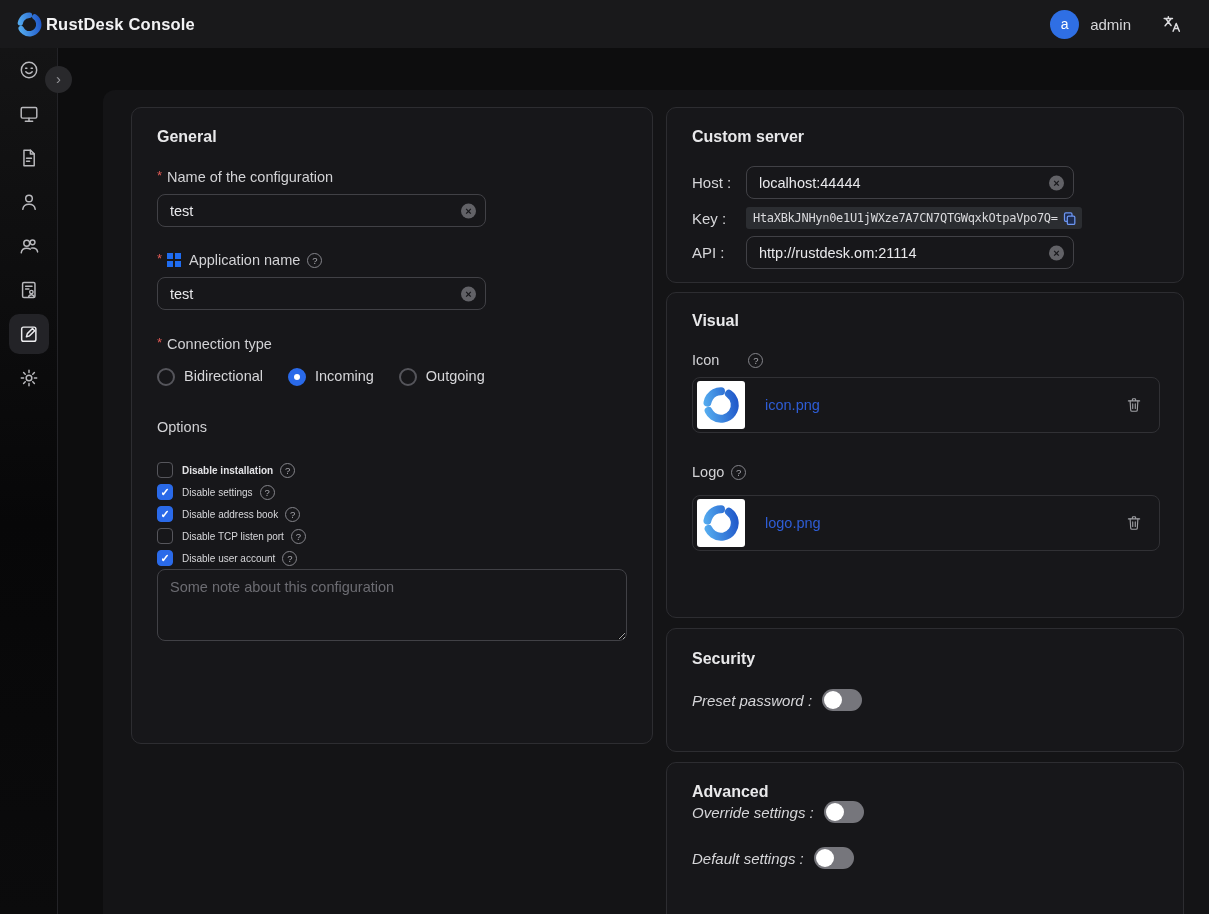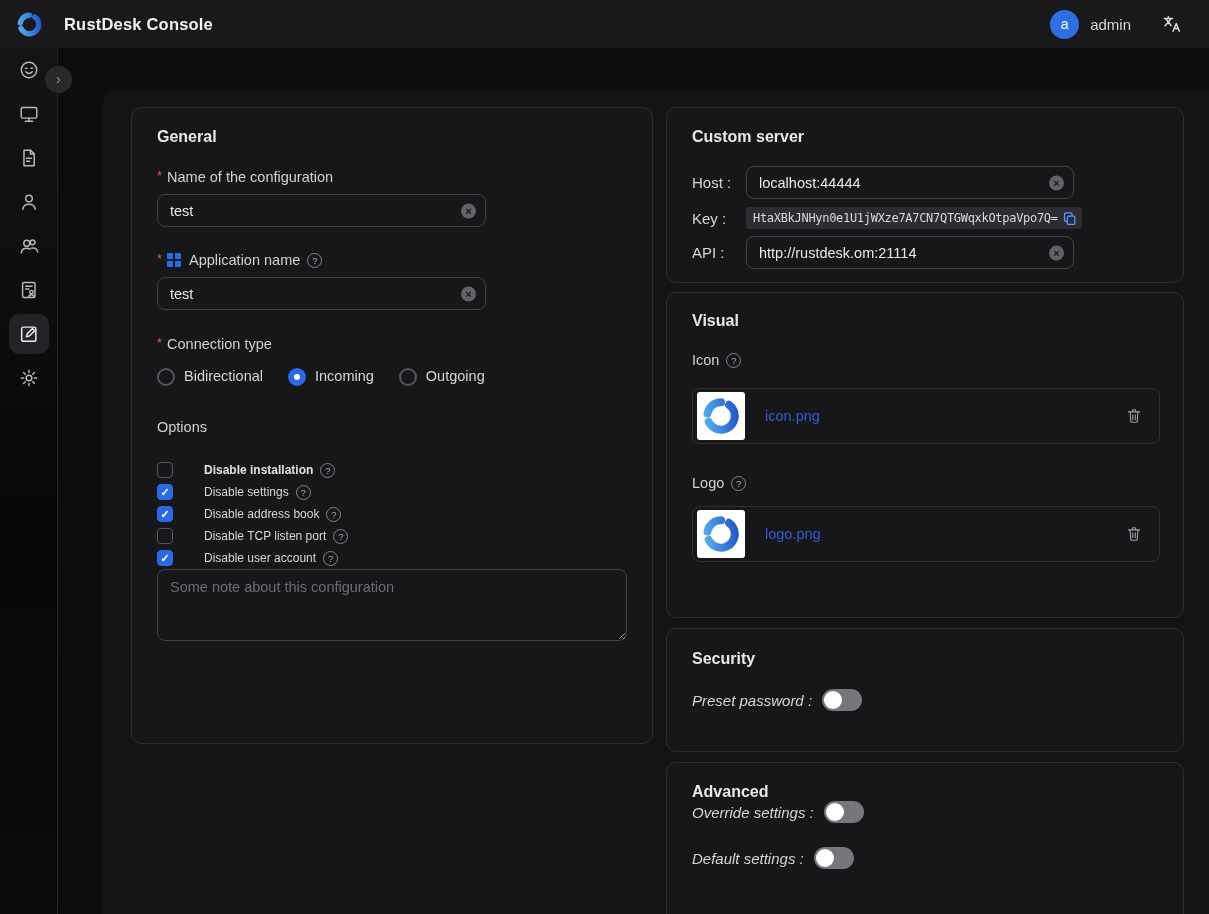--- a/index.html
+++ b/index.html
@@ -3,21 +3,21 @@
 <meta charset="utf-8">
 <style>
   * { box-sizing: border-box; margin: 0; padding: 0; }
   body { background: #000; font-family: "Liberation Sans", sans-serif; }
   .stage { position: relative; width: 1209px; height: 914px; overflow: hidden; background: #0d0d0e; }
 
   
   .topbar { position: absolute; top: 0; left: 0; width: 1209px; height: 48px;
             background: #19191b; display: flex; align-items: center; padding: 0 14px; z-index: 10; }
   .brand-logo { width: 27px; height: 27px; margin-left: 2px; }
-  .brand-title { margin-left: 21px; font-size: 16.5px; font-weight: 700; color: #f2f2f4; letter-spacing: .2px; }
+  .brand-title { margin-left: 3px; font-size: 16.5px; font-weight: 700; color: #f2f2f4; letter-spacing: .2px; }
   .topbar-right { margin-left: auto; display: flex; align-items: center; }
   .avatar { width: 29px; height: 29px; border-radius: 50%; background: #2f6fe4; color: #fff;
             display: flex; align-items: center; justify-content: center; font-size: 14px; }
   .user-name { margin-left: 11px; font-size: 15px; color: #d6d6d9; }
   .lang-btn { margin-left: 30px; margin-right: 12px; color: #dcdcdf; display: flex; }
 
   
   .sidebar { position: absolute; top: 48px; left: 0; width: 58px; height: 866px;
              background: linear-gradient(180deg, #141415 0%, #070708 55%, #0b0b0c 100%);
              border-right: 1px solid #232327; z-index: 5; }
@@ -57,21 +57,21 @@
            position: relative; }
   .radio.on { border-color: #2a6ae9; background: #2a6ae9; }
   .radio.on::after { content: ""; position: absolute; left: 4px; top: 4px; width: 6px; height: 6px;
                      border-radius: 50%; background: #fff; }
   .radio-label { font-size: 14.5px; color: #d6d6d9; }
   .check-row { display: flex; align-items: center; height: 22px; }
   .checkbox { width: 16px; height: 16px; border-radius: 4px; border: 1.5px solid #56565c; margin-right: 9px;
               flex: none; display: flex; align-items: center; justify-content: center; cursor: pointer; }
   .checkbox.on { background: #2a6ae9; border-color: #2a6ae9; }
   .checkbox.on::after { content: "✓"; color: #fff; font-size: 11px; font-weight: 700; line-height: 1; }
-  .check-label { font-size: 12px; color: #d8d8db; margin-left: 22px; }
+  .check-label { font-size: 10px; color: #d8d8db; }
   .check-label.bold { font-weight: 700; color: #e2e2e5; }
   .note-area { width: 470px; height: 72px; background: transparent; border: 1px solid #414146; border-radius: 8px;
                color: #e9e9ec; font-size: 14.5px; padding: 9px 12px; outline: none; resize: both;
                font-family: "Liberation Sans", sans-serif; }
   .note-area::placeholder { color: #6c6c72; }
 
   
   .srv-row { display: flex; align-items: center; margin-bottom: 8px; }
   .srv-label { width: 54px; font-size: 15px; color: #d6d6d9; flex: none; }
   .key-chip { display: flex; align-items: center; background: #2b2d31; border-radius: 3px; height: 22px;
@@ -316,21 +316,21 @@
         <div class="input-wrap" style="width:328px;">
           <input class="text-input" type="text" value="http://rustdesk.om:21114" style="">
           <span class="clear-btn">×</span>
         </div>
       </div>
     </div>
 
     <div class="card" style="left:563px; top:202px; width:518px; height:326px; padding:19px 25px;">
       <div class="card-title" style="margin-bottom:22px;">Visual</div>
 
-      <div class="field-label" style="margin-bottom:20px;">
+      <div class="field-label" style="margin-bottom:9px;gap:22px;">
         <span>Icon</span>
         <span class="help">?</span>
       </div>
       <div class="upload-row">
         <div class="thumb">
           <svg width="40" height="40" viewBox="0 0 48 48">
               <use href="#rdlogo"></use>
             </svg>
         </div>
         <div class="file-link">icon.png</div>

